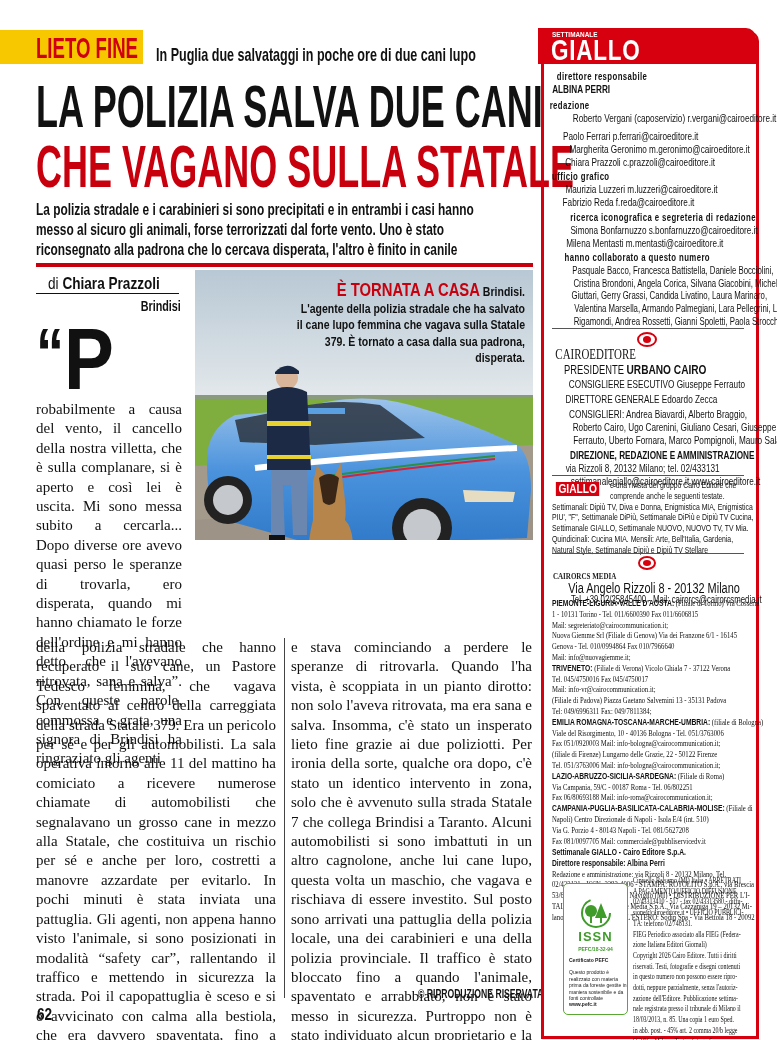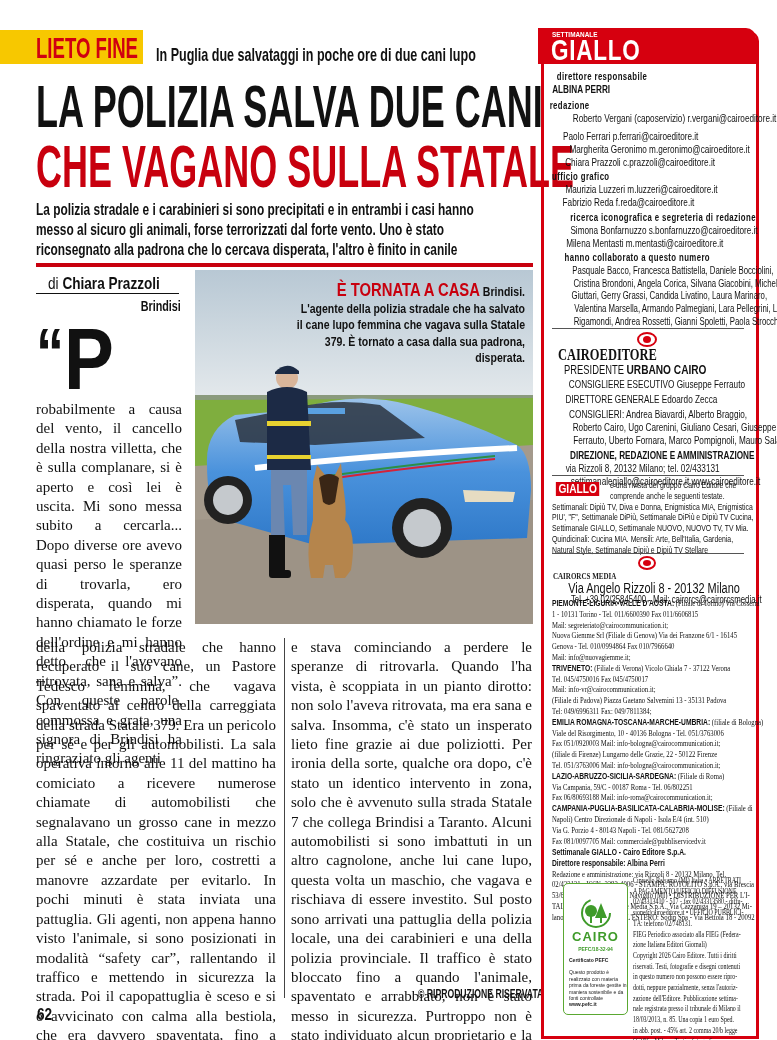--- a/index.html
+++ b/index.html
@@ -21,21 +21,21 @@
   .col { position:absolute; font-family:"Liberation Serif", serif; font-size:15px; line-height:19.4px; text-align:justify; color:#111; }
   #col1 { left:36px; top:320px; width:146px; }
   #col1b { left:36px; top:638px; width:240px; }
   #col2 { left:291px; top:638px; width:241px; }
   #col-divider { position:absolute; left:284px; top:638px; width:1px; height:360px; background:#444; }
   #dropcap { float:left; font-family:"Liberation Sans", sans-serif; font-weight:bold; font-size:88px; line-height:74px; height:78px; margin:2px 4px 0 0; transform:scaleX(0.85); transform-origin:left top; }
   #dropcap .q { font-size:66px; vertical-align:top; line-height:60px; }
   #copyright { position:absolute; left:418px; top:987px; font-size:12px; font-weight:bold; transform:scaleX(0.72); transform-origin:left top; white-space:nowrap; }
   #page-number { position:absolute; left:37px; top:1006px; font-size:16px; font-weight:bold; transform:scaleX(0.85); transform-origin:left top; }
   
-  #photo { position:absolute; left:195px; top:270px; width:338px; height:354px; overflow:hidden; background:linear-gradient(#c9d6df 0%, #dfe6ea 30%, #e8ecef 33%); }
+  #photo { position:absolute; left:195px; top:270px; width:338px; height:270px; overflow:hidden; background:linear-gradient(#c9d6df 0%, #dfe6ea 30%, #e8ecef 33%); }
   #photo svg { position:absolute; left:0; top:0; }
   #caption { position:absolute; right:8px; top:12px; width:230px; text-align:right; font-size:13.5px; line-height:16.5px; font-weight:bold; color:#111; }
   #caption .cap-inner { transform:scaleX(0.78); transform-origin:right top; width:295px; margin-left:-65px; }
   #caption .cap-head { color:#c8000e; font-size:19px; }
   
   #mast { position:absolute; left:541px; top:31px; width:212px; height:1005px; border:3px solid #d6000f; border-top:none; border-radius:0 10px 0 0; }
   #mast-head { position:absolute; left:538px; top:28px; width:218px; height:36px; background:#d6000f; border-radius:0 10px 0 0; }
   #mast-kicker { position:absolute; left:552px; top:30px; font-size:8px; color:#fff; font-weight:bold; transform:scaleX(0.8); transform-origin:left top; white-space:nowrap; }
   #mast-logo { position:absolute; left:551px; top:36px; font-size:30px; line-height:28px; color:#fff; font-weight:bold; transform:scaleX(0.75); transform-origin:left top; letter-spacing:1px; }
   .m { position:absolute; left:544px; width:206px; text-align:left; font-size:10.5px; line-height:13px; color:#111; }
@@ -166,21 +166,21 @@
   <div><span class="s">Giuttari, Gerry Grassi, Candida Livatino, Laura Marinaro,</span></div>
   <div><span class="s">Valentina Marsella, Armando Palmegiani, Lara Pellegrini, Luca</span></div>
   <div><span class="s">Rigamondi, Andrea Rossetti, Gianni Spoletti, Paola Strocchio</span></div>
 </div>
 <div class="m-rule" style="top:328px"></div>
 
 <div class="m" style="top:332px">
   <div style="margin:0 auto; width:16px; height:11px; border:2px solid #d6000f; border-radius:50%; position:relative;">
       <div style="position:absolute; left:4px; top:2px; width:8px; height:7px; background:#d6000f; border-radius:50%"></div>
     </div>
-  <div style="font-family:'Liberation Serif',serif; font-weight:bold; font-size:16px; margin-top:1px"><span class="s">CAIROEDITORE</span></div>
+  <div style="font-family:'Liberation Serif',serif; font-weight:normal; font-size:14px; margin-top:1px"><span class="s">CAIROEDITORE</span></div>
   <div style="font-size:12px; line-height:15px; margin-top:1px"><span class="s"><span>PRESIDENTE</span> <b style="font-size:13px">URBANO CAIRO</b></span></div>
   <div style="margin-top:0"><span class="s">CONSIGLIERE ESECUTIVO Giuseppe Ferrauto</span></div>
   <div style="margin-top:2px"><span class="s">DIRETTORE GENERALE Edoardo Zecca</span></div>
   <div style="margin-top:2px"><span class="s">CONSIGLIERI: Andrea Biavardi, Alberto Braggio,</span></div>
   <div><span class="s">Roberto Cairo, Ugo Carenini, Giuliano Cesari, Giuseppe</span></div>
   <div><span class="s">Ferrauto, Uberto Fornara, Marco Pompignoli, Mauro Sala</span></div>
   <div style="margin-top:2px"><span class="s" style="font-weight:bold">DIREZIONE, REDAZIONE E AMMINISTRAZIONE</span></div>
   <div><span class="s">via Rizzoli 8, 20132 Milano; tel. 02/433131</span></div>
   <div><span class="s">settimanalegiallo@cairoeditore.it   www.cairoeditore.it</span></div>
 </div>
@@ -243,21 +243,21 @@
   </div>
 
 <div id="pefc">
   <svg style="position:absolute; left:16px; top:14px" width="32" height="30">
     <circle cx="16" cy="15" r="14" fill="none" stroke="#3f9b2a" stroke-width="2" stroke-dasharray="60 30"></circle>
     <circle cx="11" cy="13" r="6" fill="#3f9b2a"></circle>
     <rect x="10" y="17" width="2" height="8" fill="#3f9b2a"></rect>
     <path d="M21 5 L27 20 L15 20 Z" fill="#3f9b2a"></path>
     <rect x="20" y="19" width="2" height="6" fill="#3f9b2a"></rect>
   </svg>
-  <div class="pe" style="top:45px; font-size:13px; letter-spacing:1px">CAIRO</div>
+  <div class="pe" style="top:45px; font-size:13px; letter-spacing:1px">ISSN</div>
   <div class="pe" style="top:62px; font-size:5px">PEFC/18-32-94</div>
   <div class="pt" style="top:73px">Certificato PEFC</div>
   <div class="pt" style="top:85px; font-weight:normal">Questo prodotto è realizzato con materia prima da foreste gestite in maniera sostenibile e da fonti controllate</div>
   <div class="pt" style="top:117px">www.pefc.it</div>
 </div>
 
 <div id="legal">
     <div>Cinisello Balsamo (MI) Italia • ARRETRATI</div>
     <div>A PAGAMENTO/UFFICIO DIFFUSIONE</div>
     <div>02/43313410 - 517 - fax 02/43313580 - diffu-</div>

